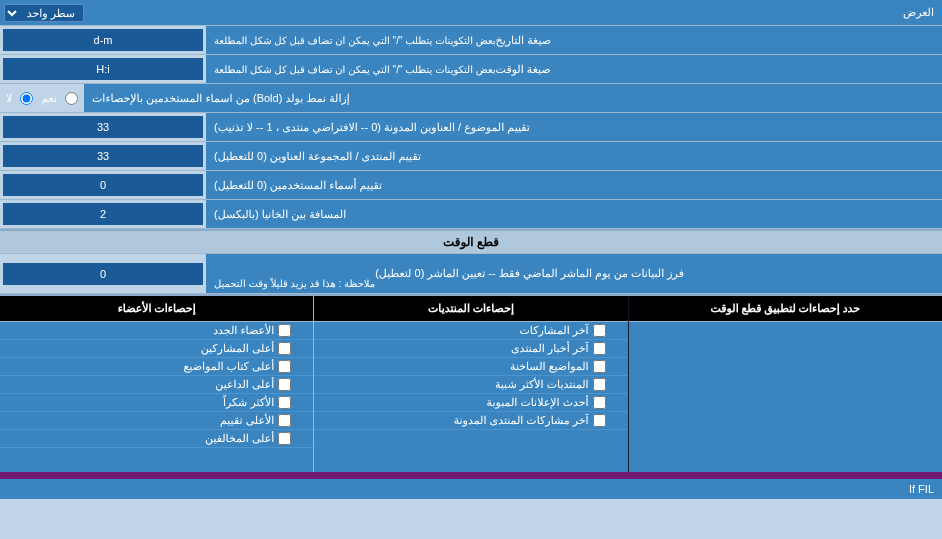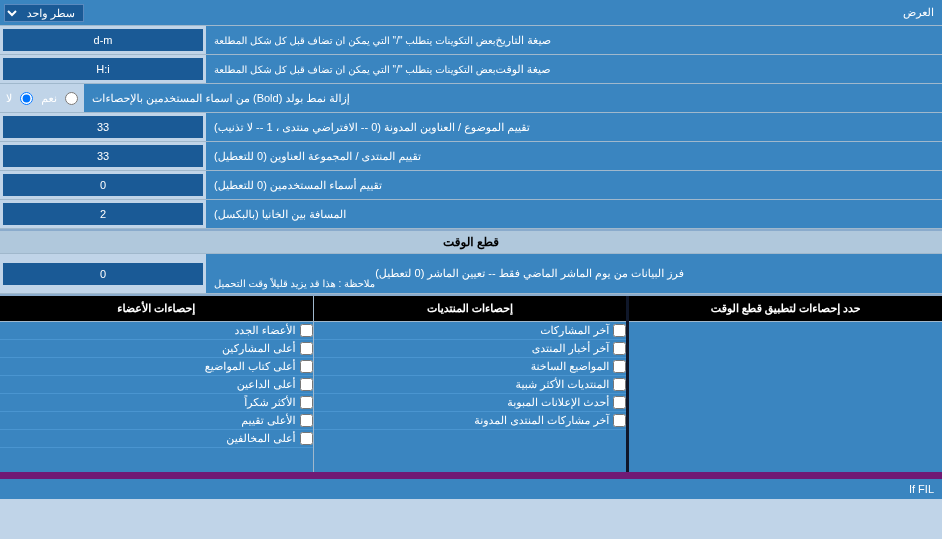--- a/index.html
+++ b/index.html
@@ -95,21 +95,21 @@
       padding: 6px;
       font-size: 11px;
       font-weight: bold;
       border-bottom: 1px solid #a0b8cc;
       font-family: Liberation Serif, serif;
     }
 
     .stats-item {
       display: flex;
       align-items: center;
-      padding: 2px 0;
+      padding: 2px 22px;
       border-bottom: 1px solid #4a95d0;
       color: #fff;
       font-size: 11px;
       gap: 4px;
     }
 
     .stats-item input[type="checkbox"] {
       margin: 0;
     }
 
@@ -224,21 +224,21 @@
       <br>
       <span style="font-size:10px;margin-top:20px;">ملاحظة : هذا قد يزيد قليلاً وقت التحميل</span>
     </div>
     <div class="row-input">
       <input type="text" value="0" style="">
     </div>
   </div>
 
   <div class="stats-section">
 
-    <div style="flex:1; background:#3a85c0; border-left:3px solid #0f172a;">
+    <div style="flex:1; background:#3a85c0; border-left:1px solid #0f172a;">
       <div class="stats-col-header">حدد إحصاءات لتطبيق قطع الوقت</div>
 
       <div style="height: 150px;"></div>
     </div>
 
     <div style="flex:1; background:#3a85c0; border-left:1px solid #a0b8cc;">
       <div class="stats-col-header">إحصاءات المنتديات</div>
       <div>
         <div class="stats-item">
           <input type="checkbox" style="">

